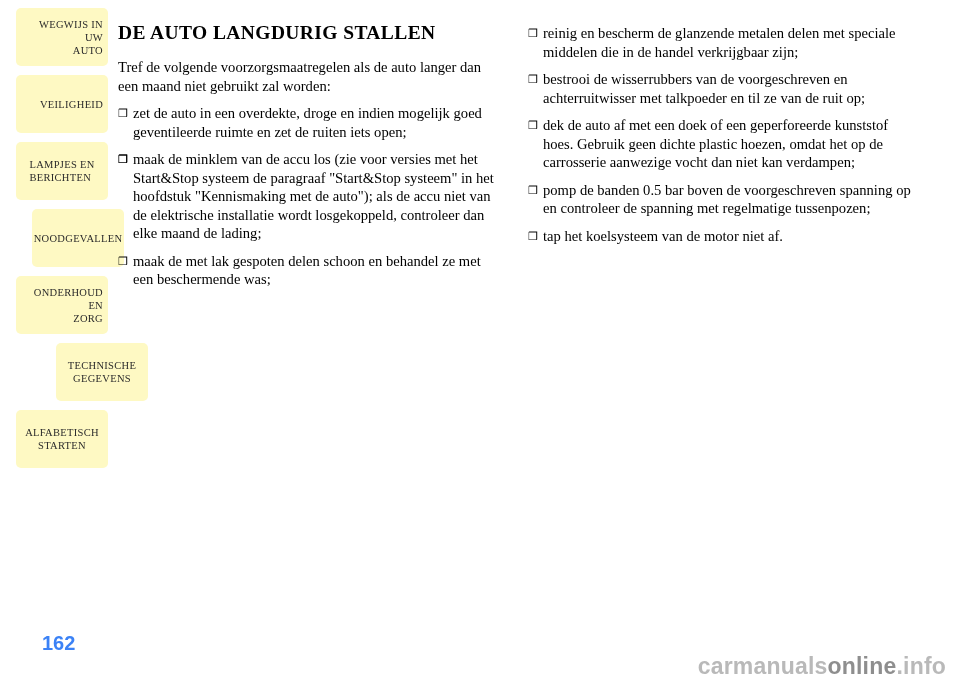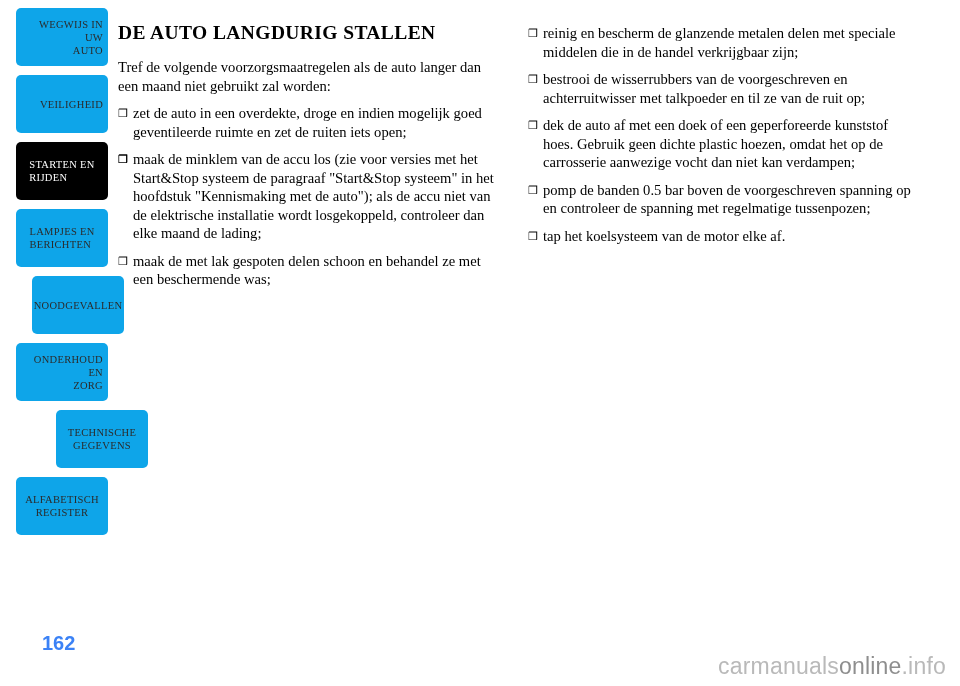--- a/index.html
+++ b/index.html
@@ -21,21 +21,21 @@
   .sidebar {
     position: absolute;
     left: 0; top: 0;
     width: 108px;
     height: 686px;
     padding: 8px 8px 0 8px;
   }
   .tab {
     width: 92px;
     margin: 0 0 9px 8px;
-    background: #0ea5e9;
+    background: #fef9c3;
     border-radius: 5px;
     color: #2b2b2b;
     font-family: "Liberation Serif", serif;
     font-size: 10.5px;
     line-height: 13px;
     letter-spacing: 0.3px;
     text-align: center;
     display: flex;
     align-items: center;
     justify-content: center;
@@ -125,58 +125,55 @@
 
   
   .watermark {
     position: absolute;
     right: 14px;
     bottom: 6px;
     font-family: "Liberation Sans", sans-serif;
     font-size: 23px;
     color: #b9b9b9;
     letter-spacing: 0.2px;
+    font-weight: bold;
   }
   .watermark .dark { color: #8e8e8e; }
 </style>
 </head>
 <body>
 
 <div class="page">
 
   <div class="sidebar">
     <div class="tab t0">
       <span class="tab-label">WEGWIJS IN UW
 AUTO</span>
     </div>
     <div class="tab t1">
       <span class="tab-label">VEILIGHEID</span>
     </div>
-    <div class="tab t2">
-      <span class="tab-label">STARTEN EN
-RIJDEN</span>
-    </div>
     <div class="tab t3">
       <span class="tab-label">LAMPJES EN
 BERICHTEN</span>
     </div>
     <div class="tab t4">
       <span class="tab-label">NOODGEVALLEN</span>
     </div>
     <div class="tab t5">
       <span class="tab-label">ONDERHOUD EN
 ZORG</span>
     </div>
     <div class="tab t6">
       <span class="tab-label">TECHNISCHE
 GEGEVENS</span>
     </div>
     <div class="tab t7">
       <span class="tab-label">ALFABETISCH
-REGISTER</span>
+STARTEN</span>
     </div>
   </div>
 
   <div class="page-number">162</div>
 
   <div class="content">
     <h1 class="doc-title">DE AUTO LANGDURIG STALLEN</h1>
 
     <div class="columns">
 
@@ -214,21 +211,21 @@
           <li>
             <span class="marker">❒</span>
             <span class="txt">dek de auto af met een doek of een geperforeerde kunststof hoes. Gebruik geen dichte plastic hoezen, omdat het op de carrosserie aanwezige vocht dan niet kan verdampen;</span>
           </li>
           <li>
             <span class="marker">❒</span>
             <span class="txt">pomp de banden 0.5 bar boven de voorgeschreven spanning op en controleer de spanning met regelmatige tussenpozen;</span>
           </li>
           <li>
             <span class="marker">❒</span>
-            <span class="txt">tap het koelsysteem van de motor elke af.</span>
+            <span class="txt">tap het koelsysteem van de motor niet af.</span>
           </li>
         </ul>
       </div>
 
     </div>
   </div>
 
   <div class="watermark">
     <span>carmanuals</span><span class="dark">online</span><span>.info</span>
   </div>

